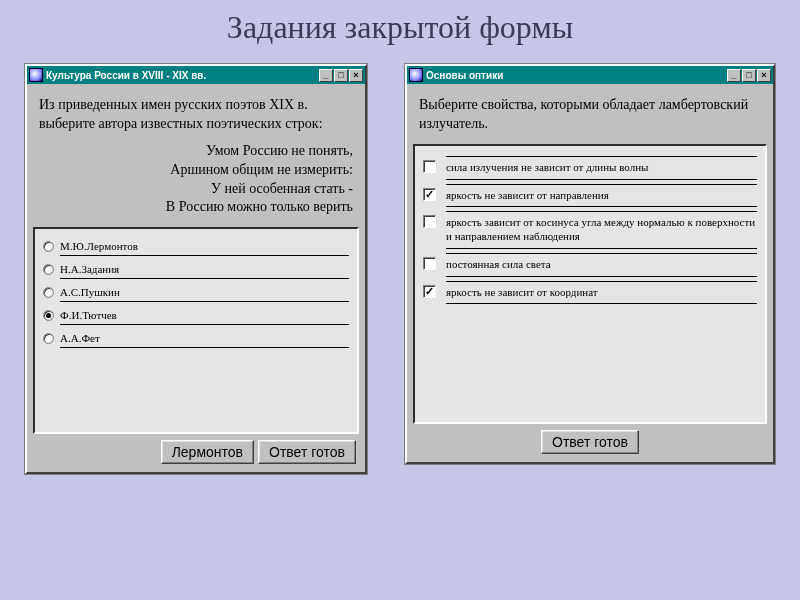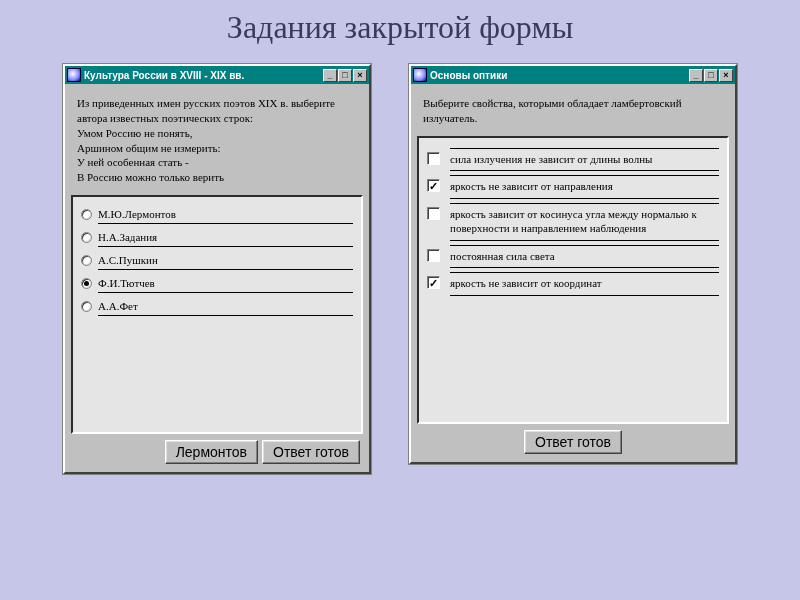--- a/index.html
+++ b/index.html
@@ -29,22 +29,22 @@
   .window {
     background: #c0c0c0;
     border: 2px solid;
     border-color: #ffffff #404040 #404040 #ffffff;
     box-shadow: 0 0 0 1px #808080;
     font-family: Tahoma, Arial, sans-serif;
     font-size: 11px;
     display: flex;
     flex-direction: column;
   }
-  .win-left { width: 308px; height: 410px; }
-  .win-right { width: 328px; height: 400px; }
+  .win-left { width: 342px; height: 410px; }
+  .win-right { width: 370px; height: 400px; }
 
   .titlebar {
     background: #008080;
     height: 18px;
     display: flex;
     align-items: center;
     padding: 0 2px;
     color: #ffffff;
     font-size: 10px;
     font-weight: bold;
@@ -79,27 +79,28 @@
 
   .panel {
     flex: 1;
     padding: 6px;
     display: flex;
     flex-direction: column;
   }
 
   .question {
     font-family: "Times New Roman", serif;
-    font-size: 11px;
+    font-size: 14px;
     color: #000;
     line-height: 1.35;
     padding: 6px 6px 10px 6px;
   }
   .poem {
-    text-align: left;
+    text-align: right;
+    margin-top: 8px;
   }
 
   .options-box {
     border: 2px inset #fff;
     border-color: #808080 #ffffff #ffffff #808080;
     flex: 1;
     padding: 8px 8px 4px 8px;
     background: #e5e5e5;
     overflow: hidden;
   }

